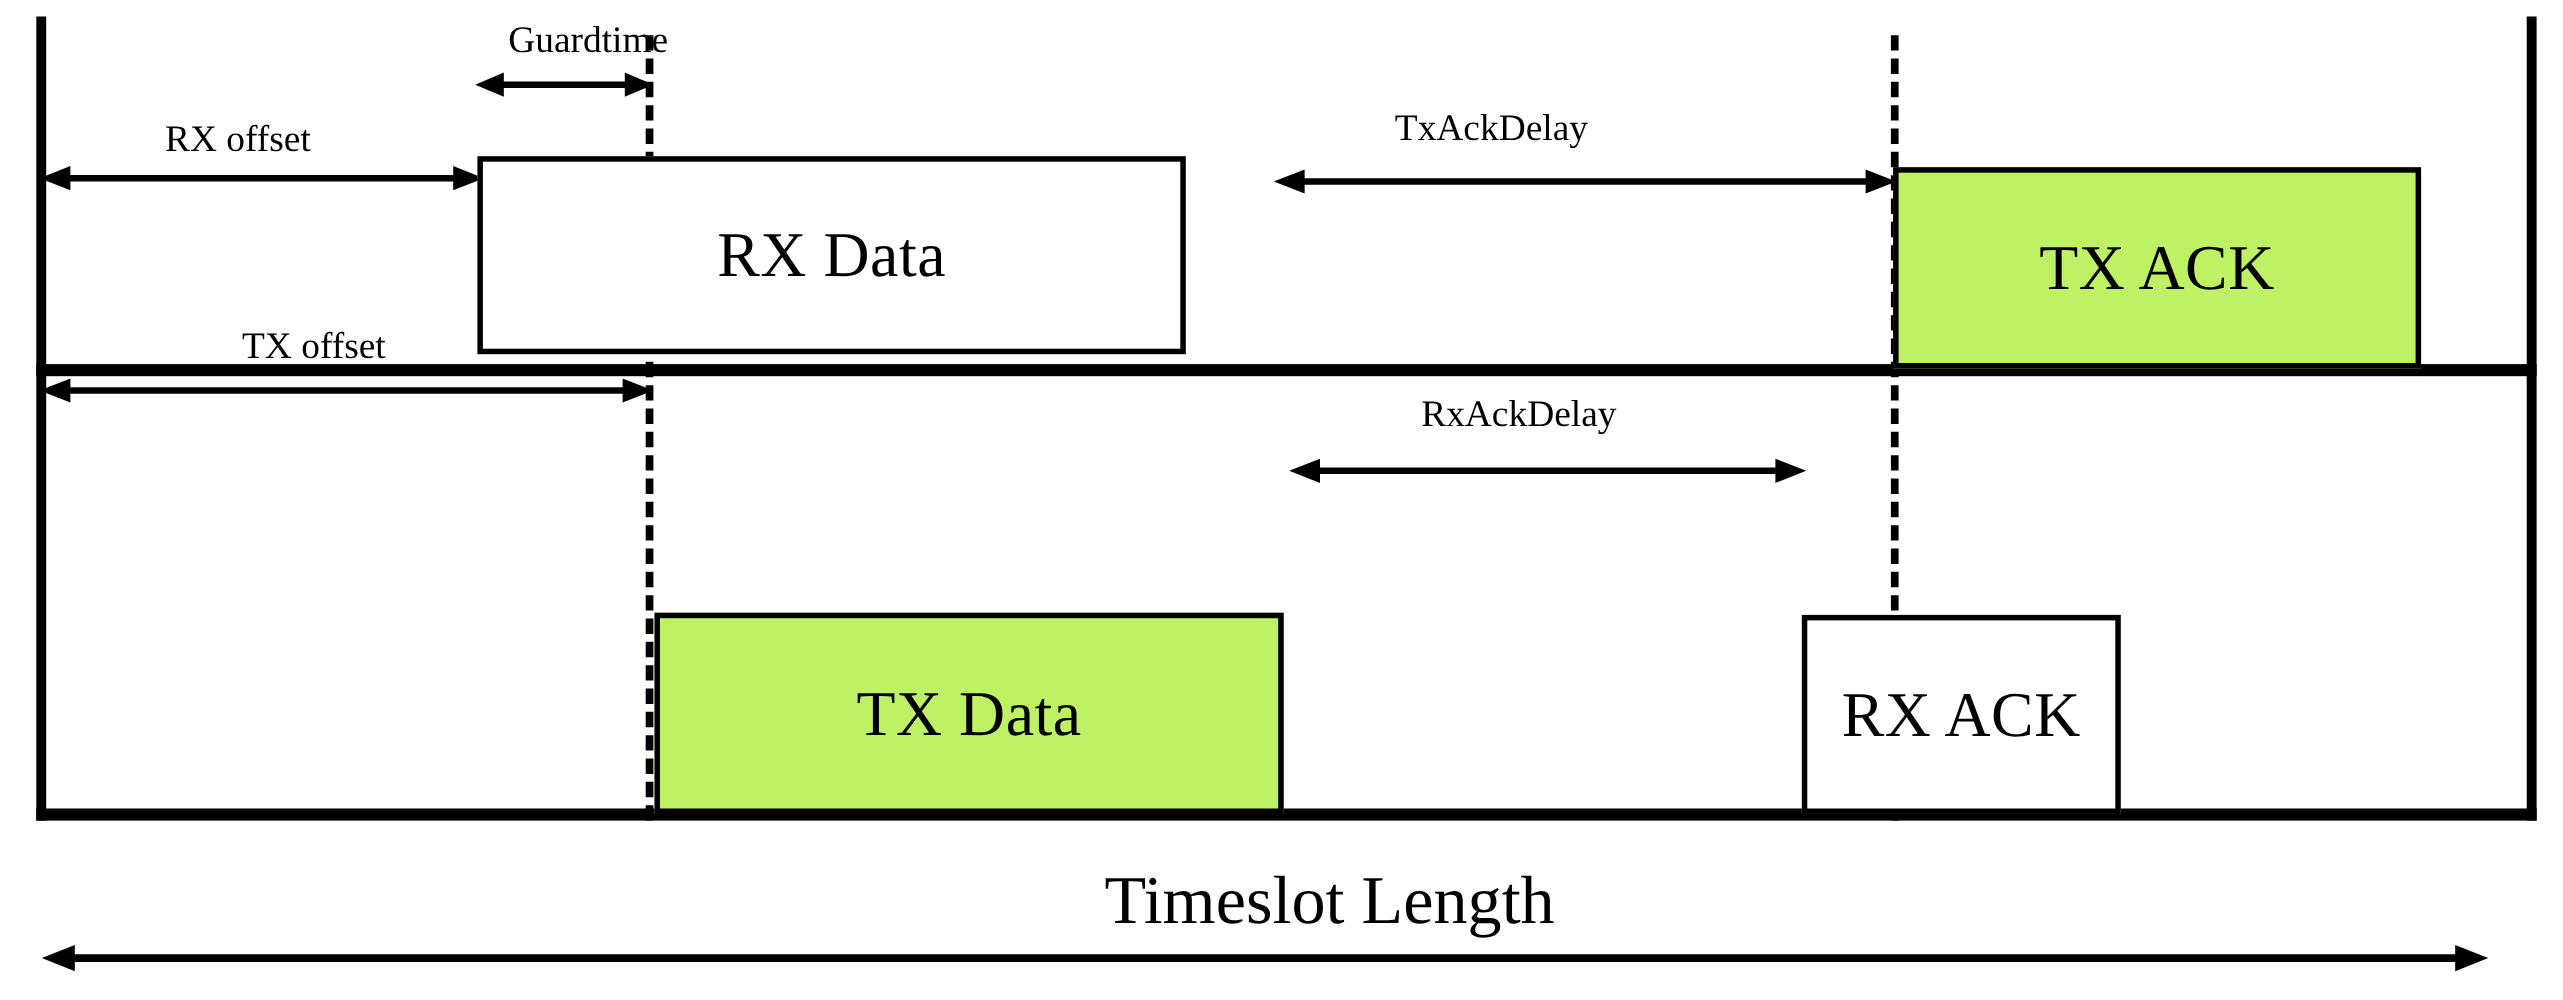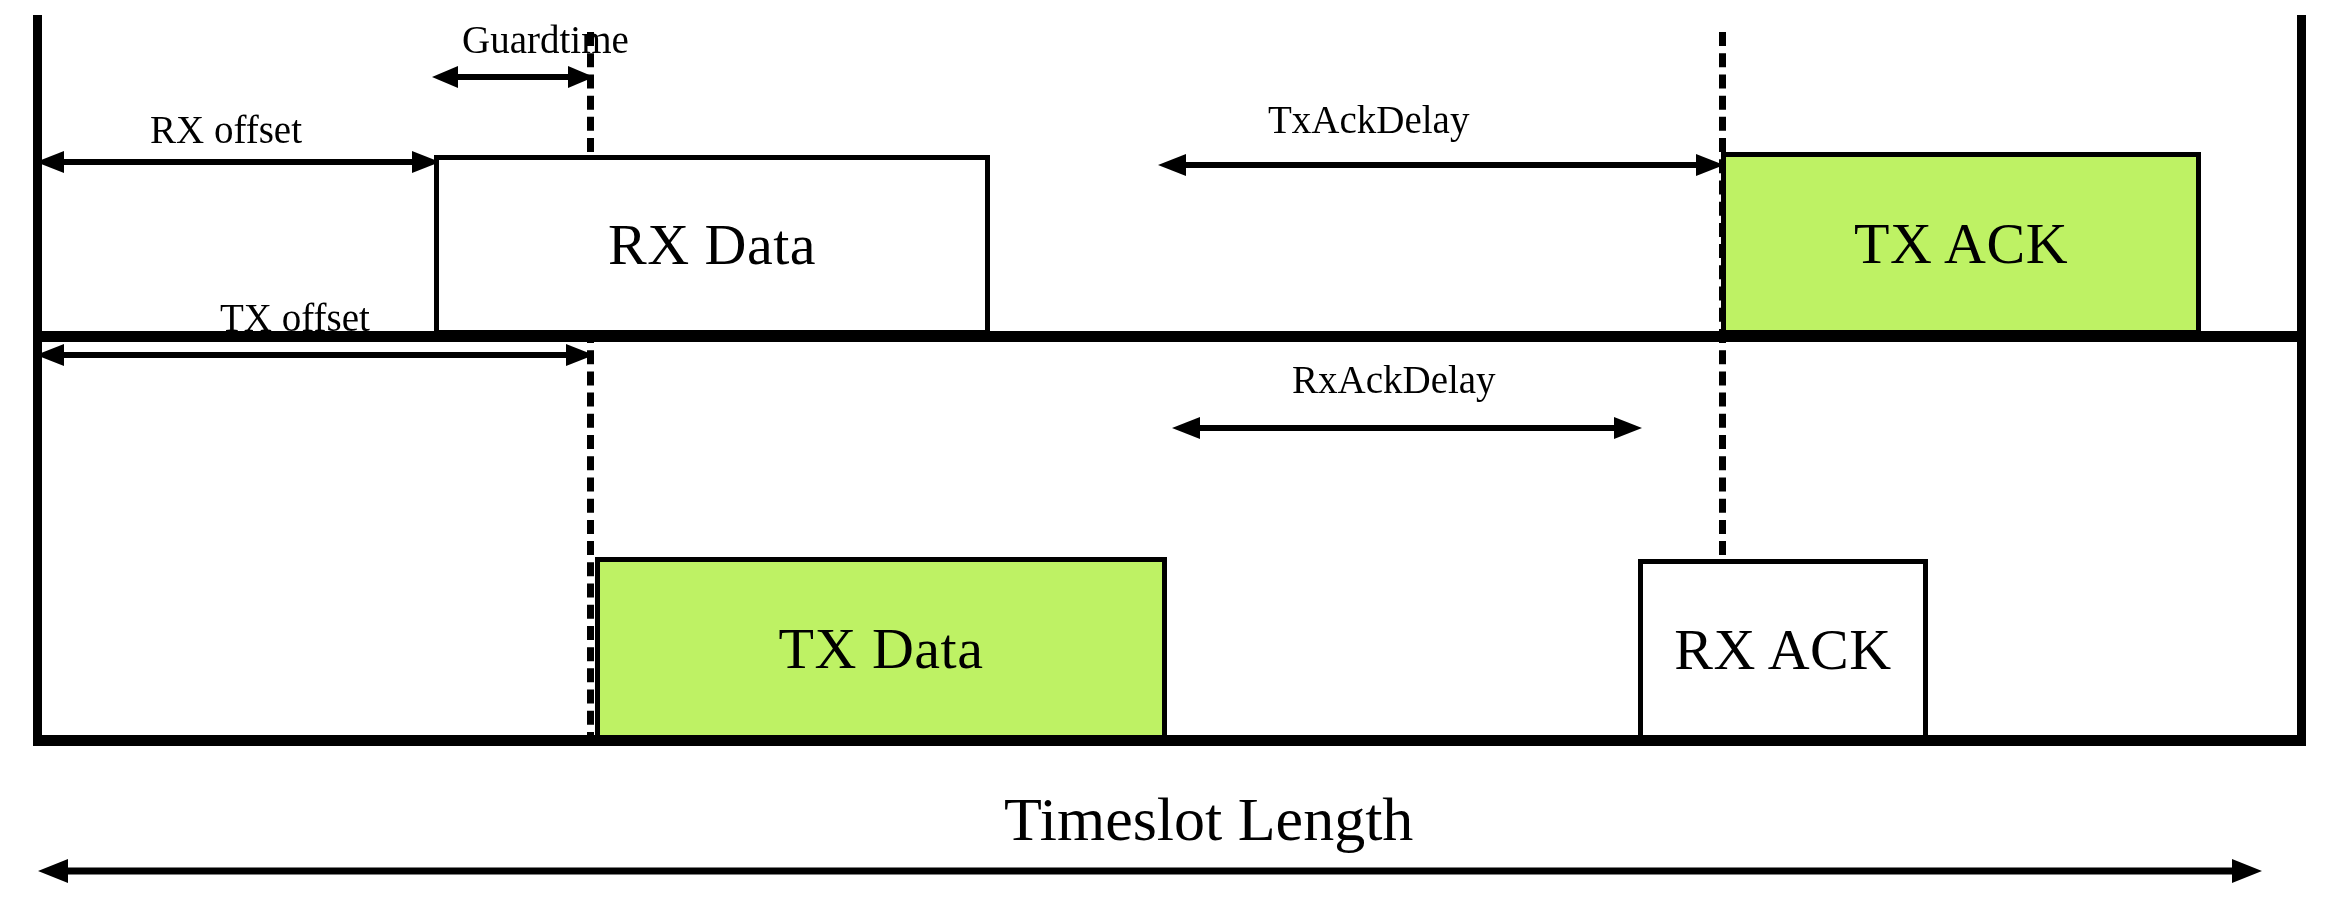--- a/index.html
+++ b/index.html
@@ -24,21 +24,21 @@
     display:flex;align-items:center;justify-content:center;
     font-size:58px;
     letter-spacing:0.5px;
     line-height:1;
   }
   .pkt.white{background:#ffffff;}
   .pkt.gray{background:#bef264;}
   .pkt span{position:relative;z-index:3;}
   .lbl{
     position:absolute;
-    font-size:39px;
+    font-size:34px;
     white-space:nowrap;
     line-height:1;
   }
   .lbl.big{font-size:62px;}
   .arrow{position:absolute;height:26px;}
   .arrow svg{display:block;overflow:visible;}
   .z-top{z-index:6;}
 </style>
 </head>
 <body>
@@ -64,21 +64,21 @@
 
   <div class="lbl" style="left:150px;top:110px;">RX offset</div>
   <div class="arrow" style="left:36px;top:149px;width:404px;">
     <svg width="404" height="26" viewBox="0 0 404 26">
       <line x1="14" y1="13" x2="390" y2="13" stroke="#000" stroke-width="6"></line>
       <polygon points="0,13 28,2 28,24" fill="#000"></polygon>
       <polygon points="404,13 376,2 376,24" fill="#000"></polygon>
     </svg>
   </div>
 
-  <div class="pkt white z-top" style="left:434px;top:155px;width:556px;height:180px;">
+  <div class="pkt white z-top" style="left:434px;top:142px;width:644px;height:180px;">
     <span>RX Data</span>
   </div>
 
   <div class="lbl" style="left:1268px;top:100px;">TxAckDelay</div>
   <div class="arrow" style="left:1158px;top:152px;width:566px;">
     <svg width="566" height="26" viewBox="0 0 566 26">
       <line x1="14" y1="13" x2="552" y2="13" stroke="#000" stroke-width="6"></line>
       <polygon points="0,13 28,2 28,24" fill="#000"></polygon>
       <polygon points="566,13 538,2 538,24" fill="#000"></polygon>
     </svg>

